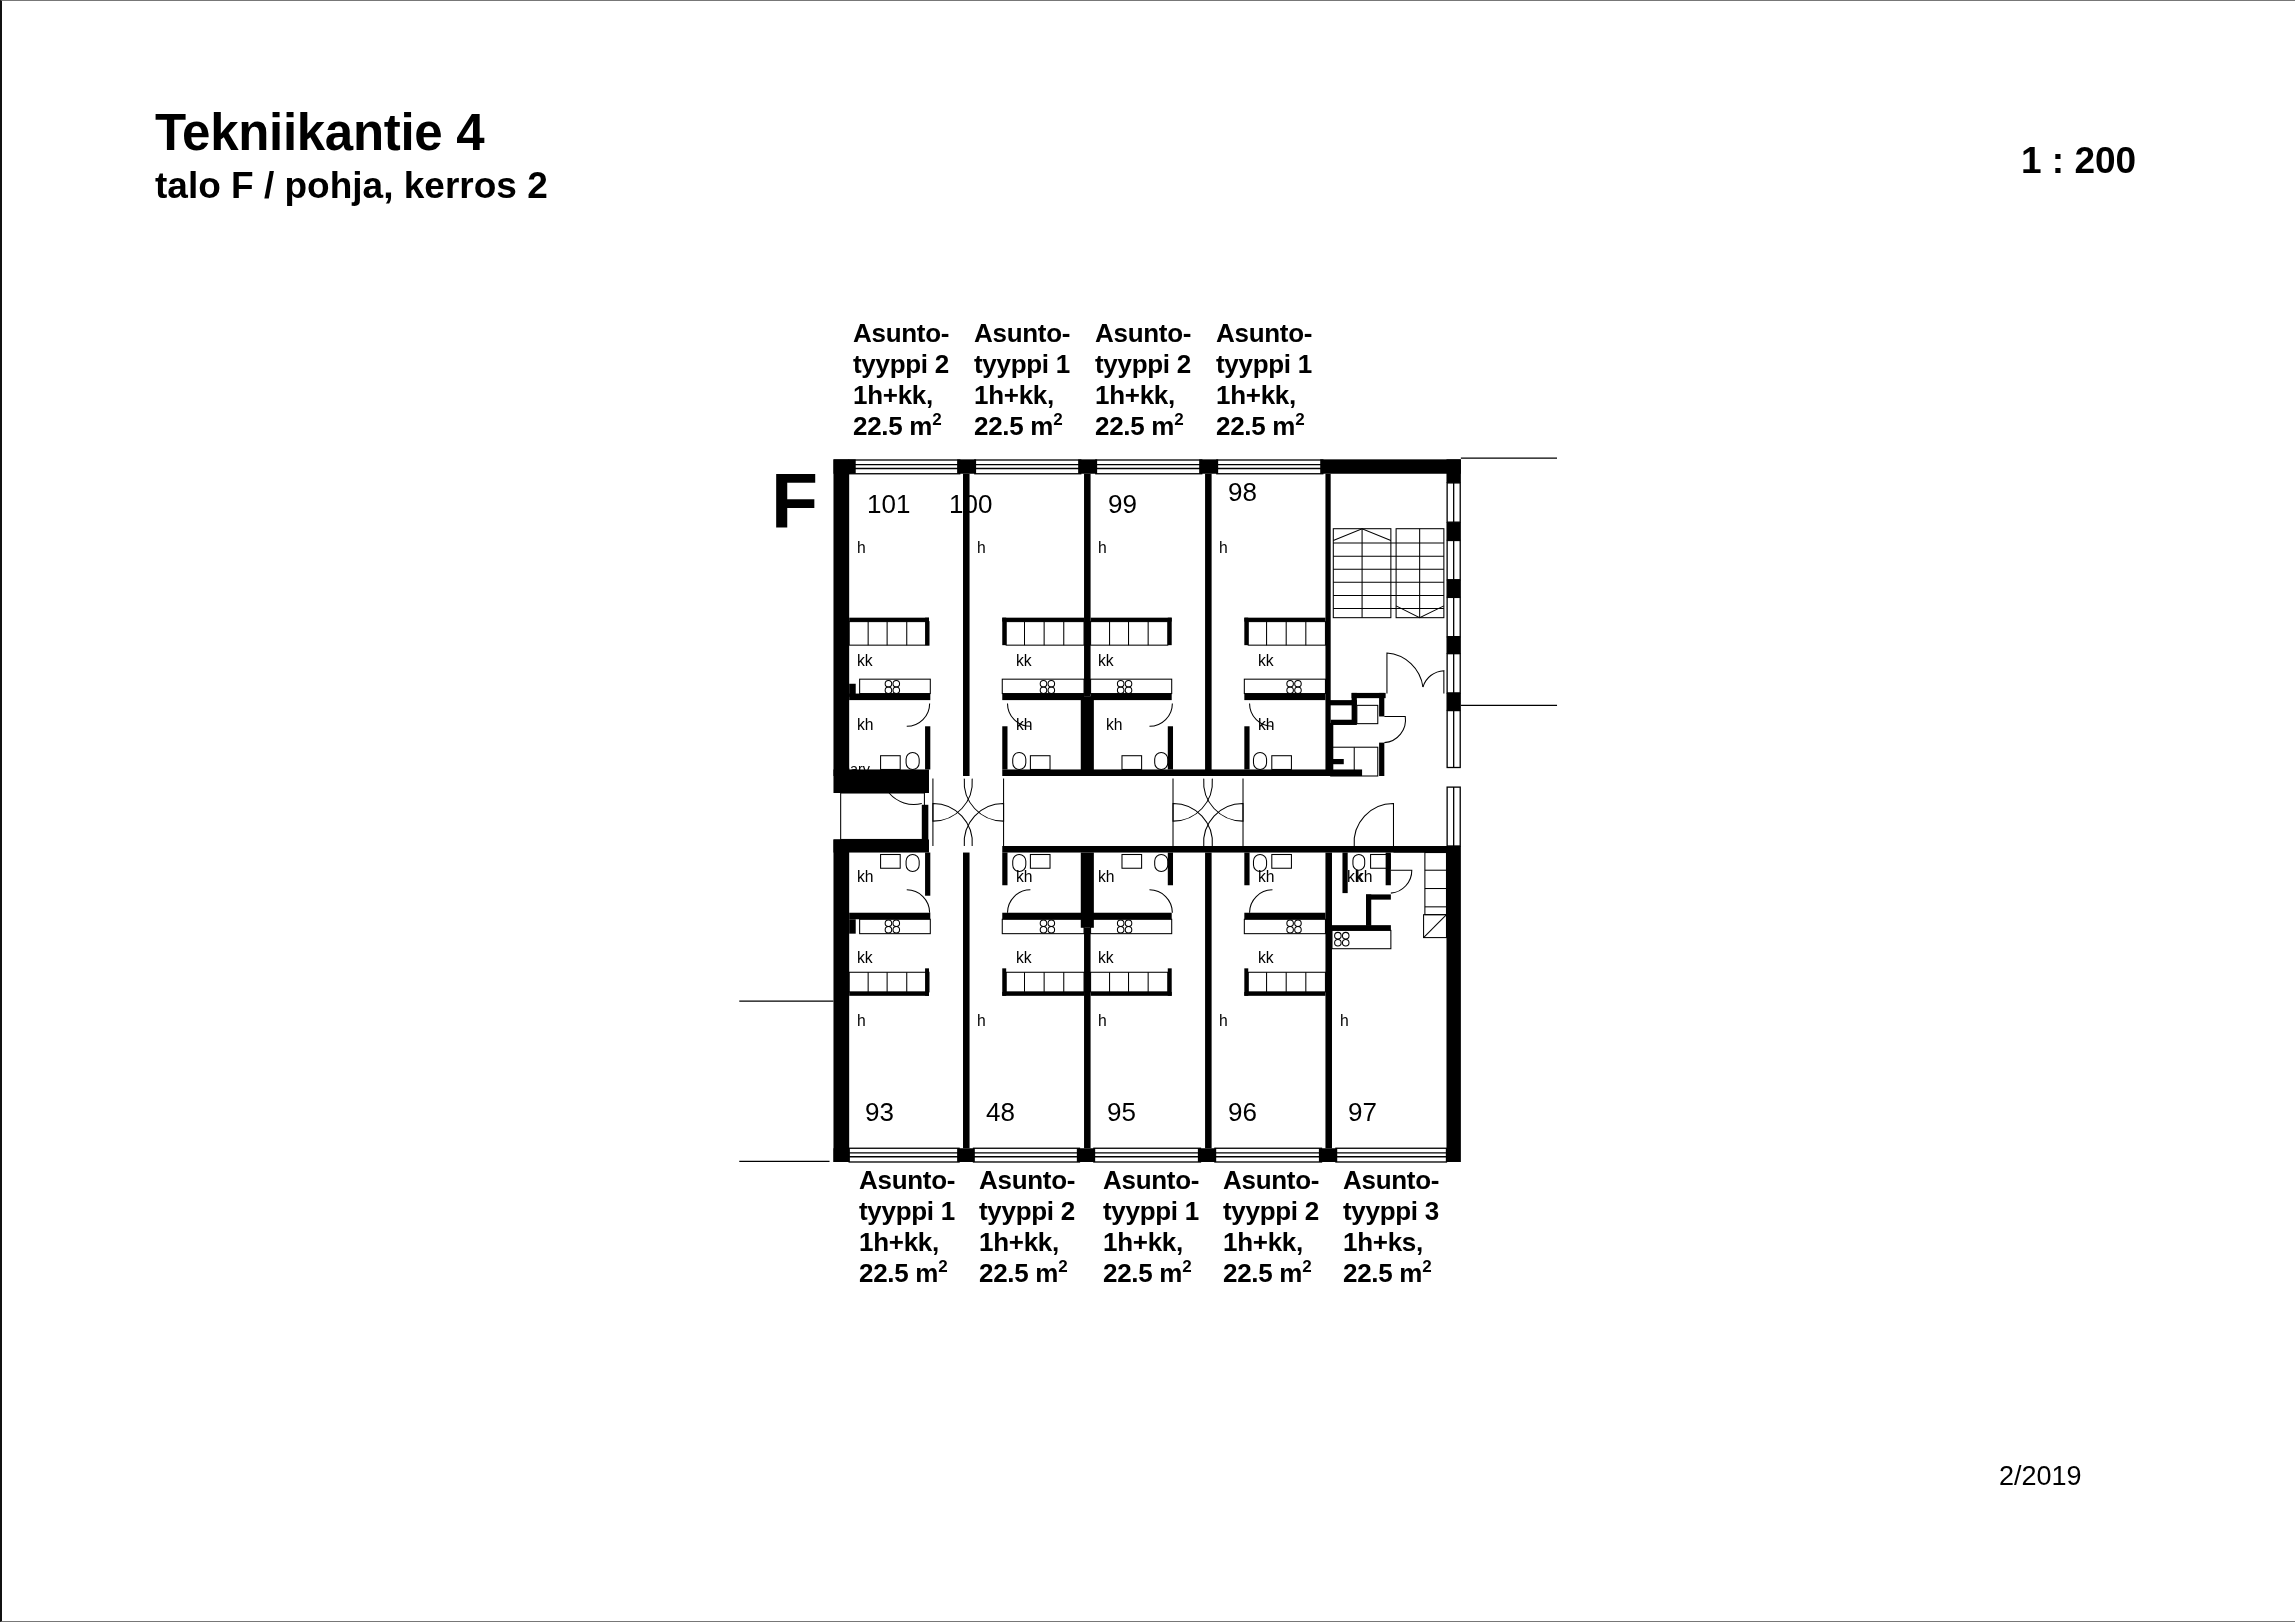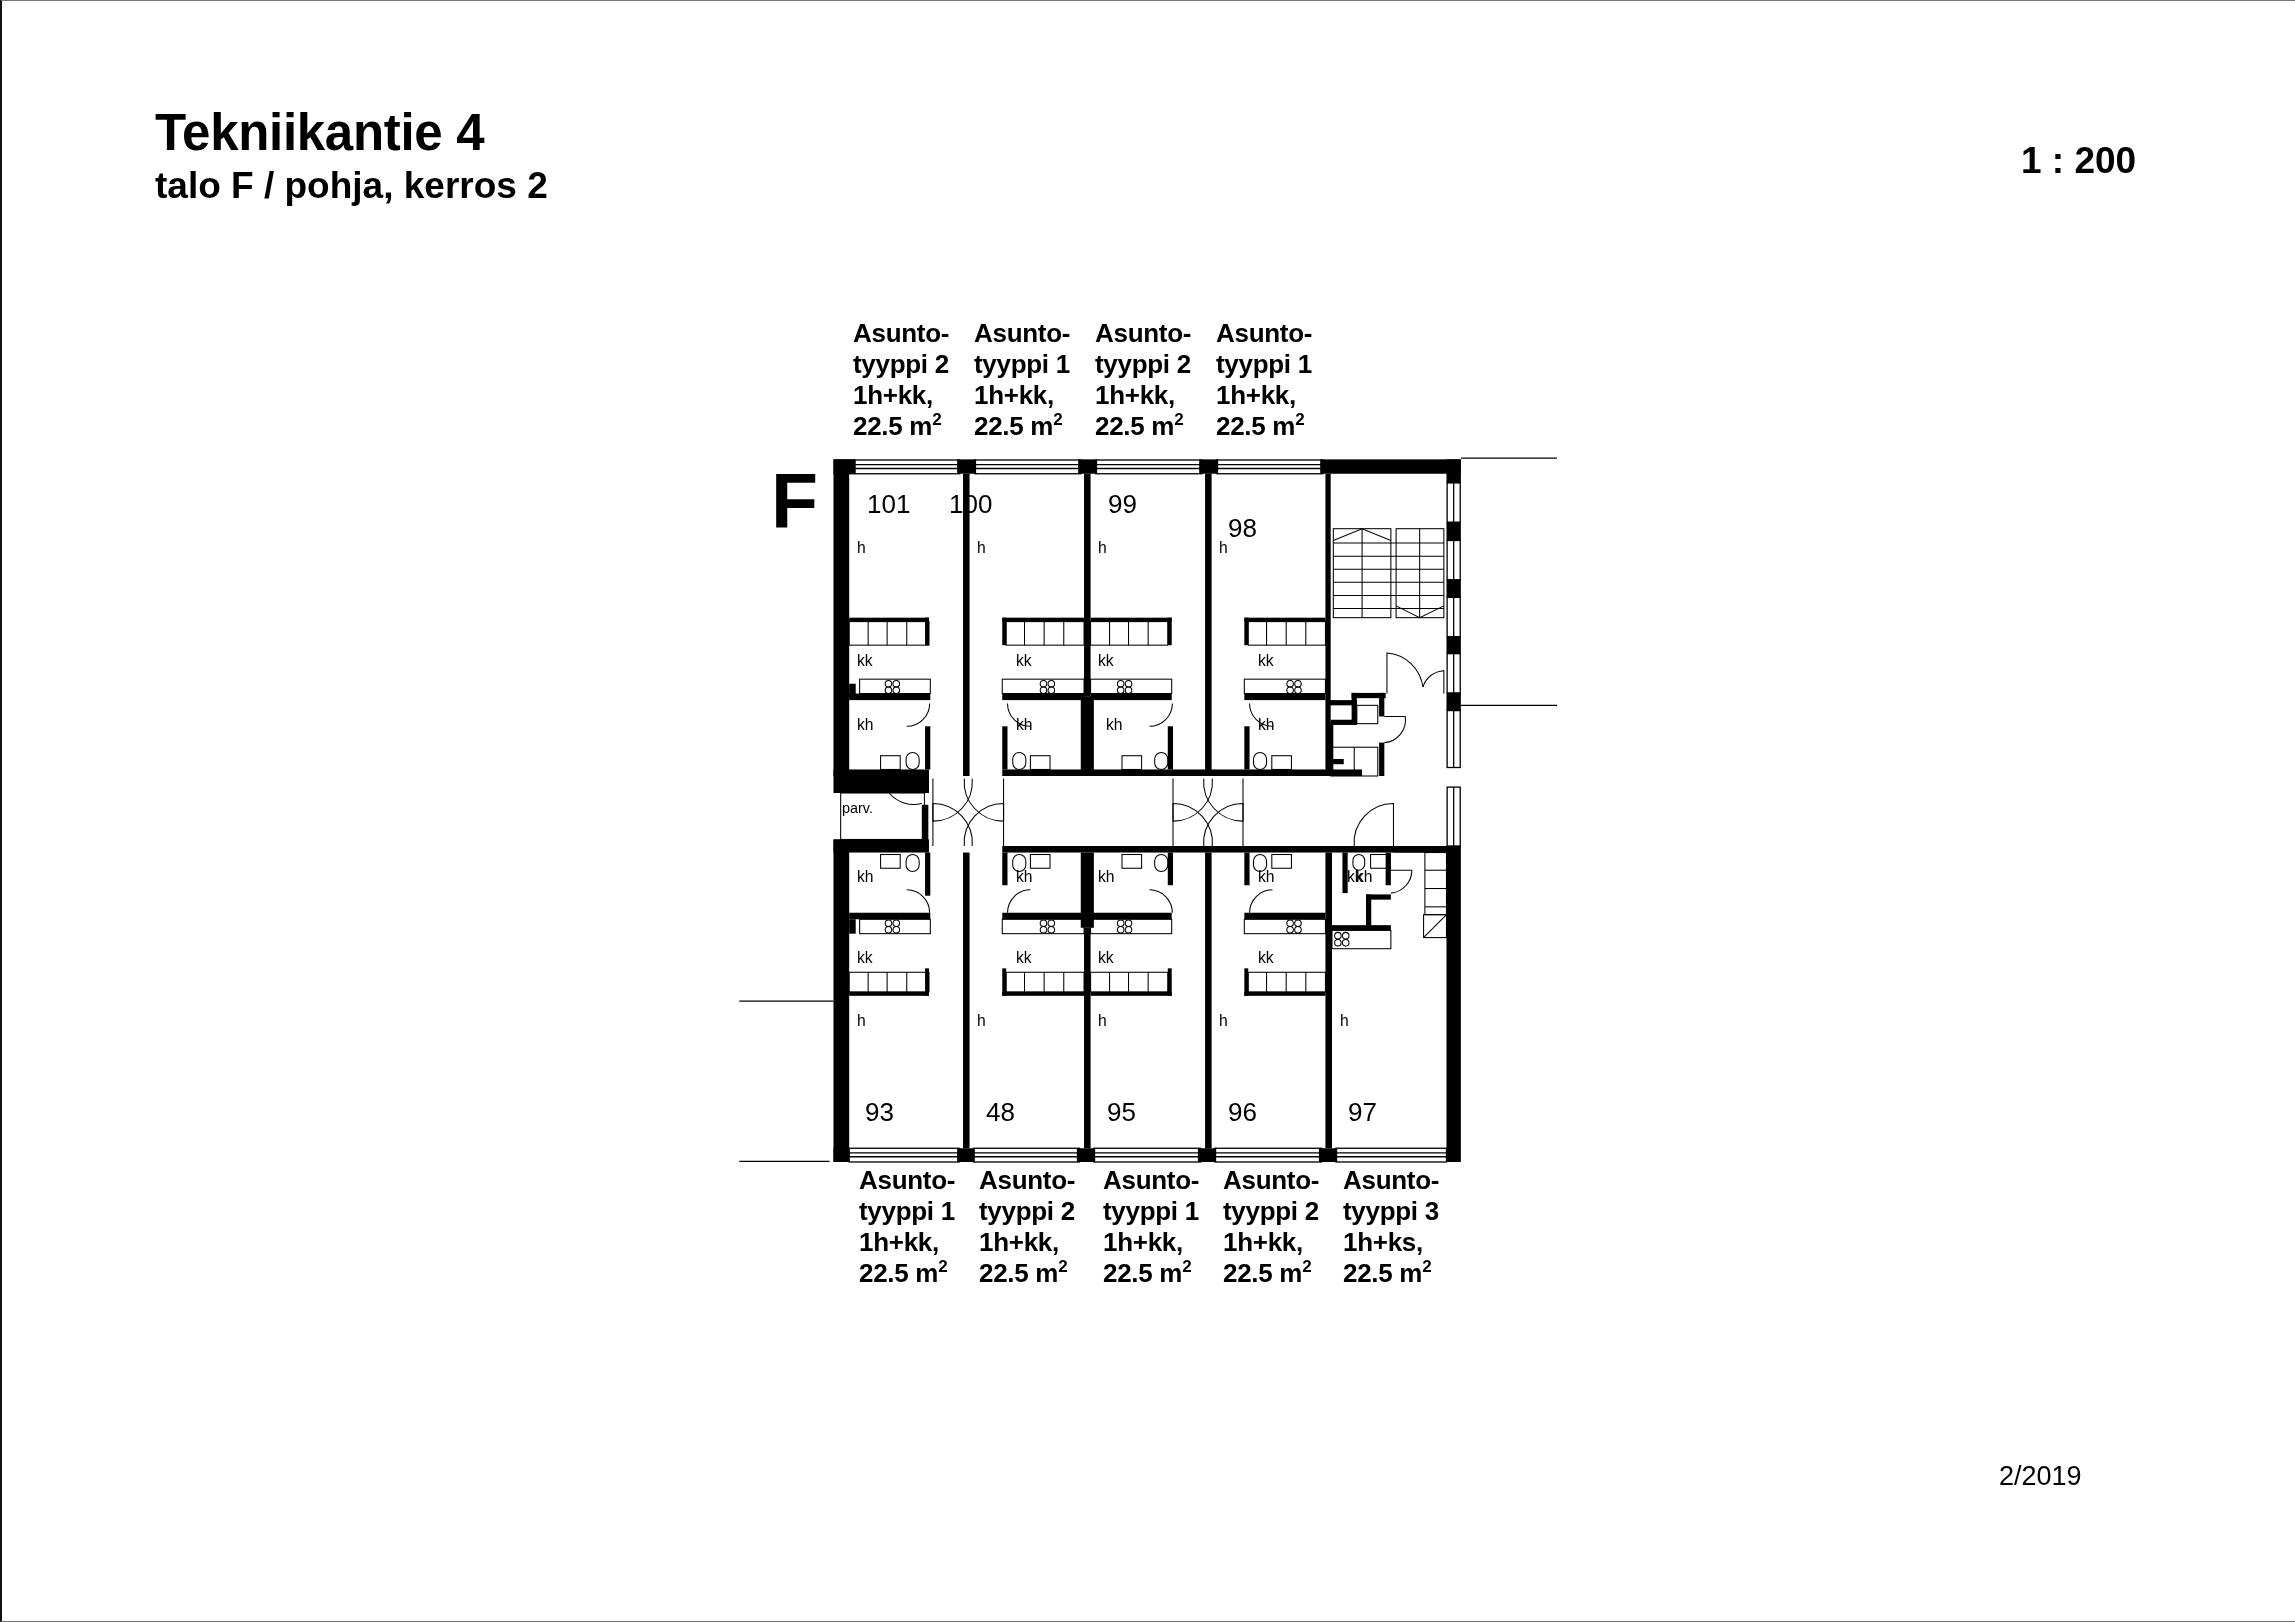--- a/index.html
+++ b/index.html
@@ -397,21 +397,21 @@
 <div class="unit-label" style="left:1343px; top:1165px;">
   <span class="row">Asunto-</span>
   <span class="row">tyyppi 3</span>
   <span class="row">1h+ks,</span>
   <span class="row"><span>22.5 m</span><sup>2</sup></span>
 </div>
 
 <div class="room-num" style="left:867px; top:489px;">101</div>
 <div class="room-num" style="left:949px; top:489px;">100</div>
 <div class="room-num" style="left:1108px; top:489px;">99</div>
-<div class="room-num" style="left:1228px; top:513px;">98</div>
+<div class="room-num" style="left:1228px; top:477px;">98</div>
 
 <div class="room-num" style="left:865px; top:1097px;">93</div>
 <div class="room-num" style="left:986px; top:1097px;">48</div>
 <div class="room-num" style="left:1107px; top:1097px;">95</div>
 <div class="room-num" style="left:1228px; top:1097px;">96</div>
 <div class="room-num" style="left:1348px; top:1097px;">97</div>
 
 <div class="room-tag" style="left:857px; top:539px;">h</div>
 <div class="room-tag" style="left:977px; top:539px;">h</div>
 <div class="room-tag" style="left:1098px; top:539px;">h</div>
@@ -420,21 +420,21 @@
 <div class="room-tag" style="left:857px; top:652px;">kk</div>
 <div class="room-tag" style="left:1016px; top:652px;">kk</div>
 <div class="room-tag" style="left:1098px; top:652px;">kk</div>
 <div class="room-tag" style="left:1258px; top:652px;">kk</div>
 
 <div class="room-tag" style="left:857px; top:716px;">kh</div>
 <div class="room-tag" style="left:1016px; top:716px;">kh</div>
 <div class="room-tag" style="left:1106px; top:716px;">kh</div>
 <div class="room-tag" style="left:1258px; top:716px;">kh</div>
 
-<div class="room-tag sm" style="left:842px; top:800px;">parv.</div>
+<div class="room-tag sm" style="left:842px; top:761px;">parv.</div>
 
 <div class="room-tag" style="left:857px; top:868px;">kh</div>
 <div class="room-tag" style="left:1016px; top:868px;">kh</div>
 <div class="room-tag" style="left:1098px; top:868px;">kh</div>
 <div class="room-tag" style="left:1258px; top:868px;">kh</div>
 <div class="room-tag" style="left:1347px; top:868px;">kk</div>
 <div class="room-tag" style="left:1356px; top:868px;">kh</div>
 
 <div class="room-tag" style="left:857px; top:949px;">kk</div>
 <div class="room-tag" style="left:1016px; top:949px;">kk</div>

